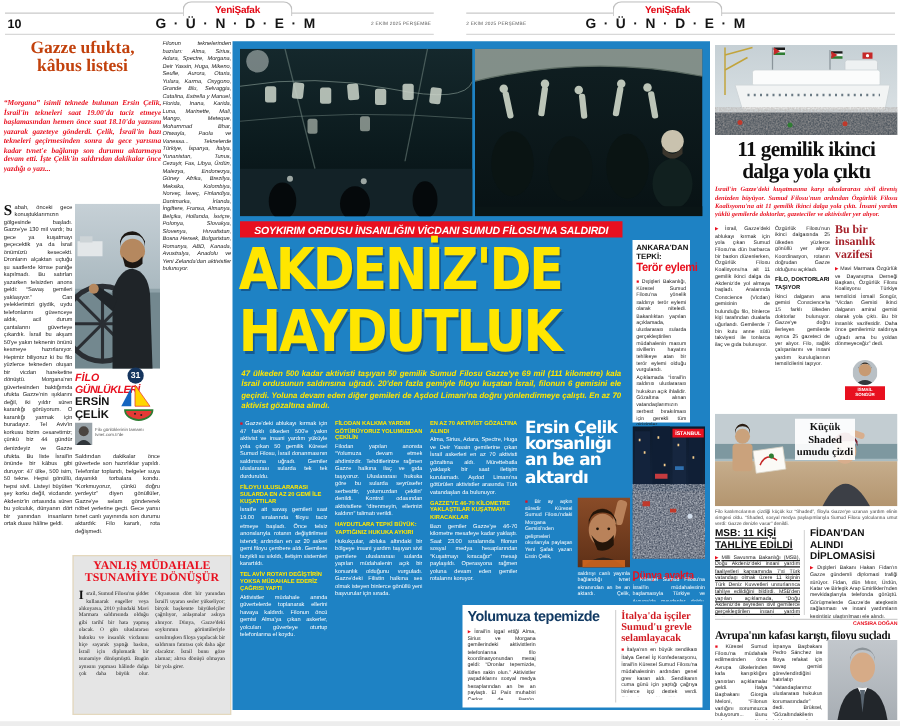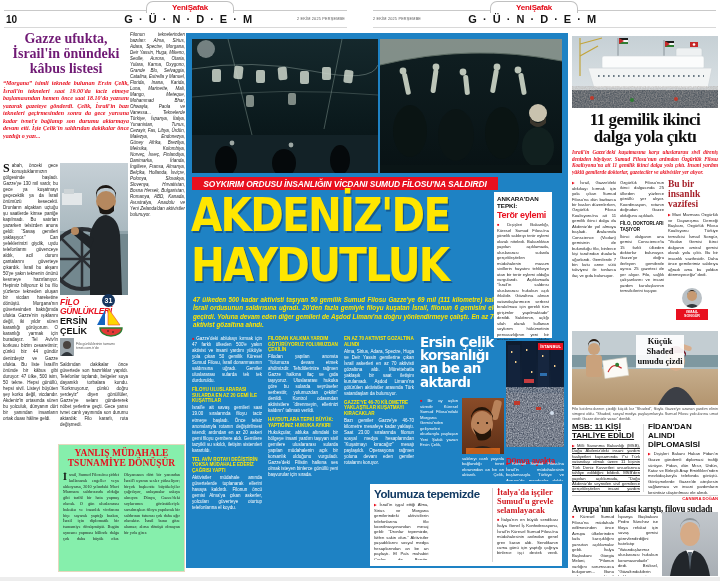--- a/index.html
+++ b/index.html
@@ -50,23 +50,22 @@
 
   <div class="abs gundem c" style="left:96px;top:13px;width:186px;">G · Ü · N · D · E · M</div>
   <div class="abs gundem c" style="left:440px;top:13px;width:186px;">G · Ü · N · D · E · M</div>
 
   <div class="abs pageno" style="left:6px;top:14px;">10</div>
   <div class="abs pageno" style="left:702px;top:14px;margin-left:32px;">11</div>
 
   <div class="abs datetxt" style="left:230px;top:17px;width:115px;text-align:right;">2 EKİM 2025 PERŞEMBE</div>
   <div class="abs datetxt" style="left:373px;top:17px;width:115px;">2 EKİM 2025 PERŞEMBE</div>
 
-  <div class="abs serif c" style="left:3px;top:32px;width:126px;font-weight:bold;font-size:14px;line-height:1.06;color:#701a75;">
+  <div class="abs serif c" style="left:3px;top:32px;width:126px;font-weight:bold;font-size:14px;line-height:1.06;color:#c2410c;">
     <div>Gazze ufukta,</div>
-    <div>İsrail'in önündeki</div>
     <div>kâbus listesi</div>
   </div>
   <div class="abs serif j red" style="left:3px;top:80px;width:126px;font-weight:bold;font-style:italic;font-size:6px;line-height:1.26;height:80px;overflow:hidden;">“Morgana” isimli teknede bulunan Ersin Çelik, İsrail'in tekneleri saat 19.00'da taciz etmeye başlamasından hemen önce saat 18.10'da yazısını yazarak gazeteye gönderdi. Çelik, İsrail'in bazı tekneleri geçirmesinden sonra da gece yarısına kadar tvnet'e bağlanıp son durumu aktarmaya devam etti. İşte Çelik'in saldırıdan dakikalar önce yazdığı o yazı...</div>
 
   <div class="abs t45 j" style="left:3px;top:163px;width:55px;height:409px;">
     <span class="dropcap">S</span><span>abah, önceki gece konuştuklarımızın gölgesinde başladı. Gazze'ye 130 mil vardı; bu gece ya kuşatmayı geçecektik ya da İsrail önümüzü kesecekti. Dronların alçaktan uçtuğu şu saatlerde kimse paniğe kapılmadı. Bu satırları yazarken telsizden anons geldi: “Savaş gemileri yaklaşıyor.” Can yeleklerimizi giydik, uydu telefonlarını güvenceye aldık, acil durum çantalarını güverteye çıkardık. İsrail bu akşam 50'ye yakın teknenin önünü kesmeye hazırlanıyor. Hepimiz biliyoruz ki bu filo yüzlerce tekneden oluşan bir vicdan hareketine dönüştü. Morgana'nın güvertesinden baktığımda ufukta Gazze'nin ışıklarını değil, iki yıldır süren karanlığı görüyorum. O karanlığı yarmak için buradayız. Tel Aviv'in korkusu bizim cesaretimiz; çünkü biz 44 gündür denizdeyiz ve Gazze ufukta. Bu liste İsrail'in önünde bir kâbus gibi duruyor: 47 ülke, 500 isim, 50 tekne. Hepsi gönüllü, hepsi sivil. Listeyi büyüten şey korku değil, vicdandır. Akdeniz'in ortasında süren bu yolculuk, dünyanın dört bir yanından insanların ortak duası hâline geldi.</span>
   </div>
 
   <div class="abs t45 j" style="left:130px;top:32px;width:55px;height:408px;font-style:italic;">Filonun teknelerinden bazıları: Alma, Sirius, Adara, Spectre, Morgana, Deir Yassin, Huga, Mikeno, Seulle, Aurora, Otaria, Yulara, Karma, Oxygono, Grande Blu, Selvaggia, Catalina, Estrella y Manuel, Florida, Inana, Karida, Luna, Marinette, Mali, Mango, Meteque, Mohammad Bhar, Ohwayla, Paola ve Vanessa... Teknelerde Türkiye, İspanya, İtalya, Yunanistan, Tunus, Cezayir, Fas, Libya, Ürdün, Malezya, Endonezya, Güney Afrika, Brezilya, Meksika, Kolombiya, Norveç, İsveç, Finlandiya, Danimarka, İrlanda, İngiltere, Fransa, Almanya, Belçika, Hollanda, İsviçre, Polonya, Slovakya, Slovenya, Hırvatistan, Bosna Hersek, Bulgaristan, Romanya, ABD, Kanada, Avustralya, Anadolu ve Yeni Zelanda'dan aktivistler bulunuyor.</div>
 
@@ -119,21 +118,21 @@
         <rect width="14" height="18" fill="#9aa4aa"></rect>
         <circle cx="7" cy="7" r="4" fill="#4a4440"></circle>
         <path d="M1,18 Q7,10 13,18 Z" fill="#30353a"></path>
       </svg>
     </div>
     <div class="abs" style="left:16px;top:44px;width:52px;font-size:3.5px;color:#555;line-height:1.2;">Filo günlüklerinin tamamı tvnet.com.tr'de</div>
   </div>
 
   <div class="abs t45 j" style="left:60px;top:362px;width:68px;height:78px;">Saldırıdan dakikalar önce güvertede son hazırlıklar yapıldı. Telefonlar toplandı, belgeler suya dayanıklı torbalara kondu. “Korkmuyoruz, çünkü doğru yerdeyiz” diyen gönüllüler, Gazze'ye selam göndererek nöbet yerlerine geçti. Gece yarısı tvnet canlı yayınında son durumu aktardık: Filo kararlı, rota değişmedi.</div>
 
-  <div class="abs" style="left:58px;top:444px;width:127px;height:128px;background:#86efac;border:1px solid #e4d8bd;box-sizing:border-box;padding:4px;">
+  <div class="abs" style="left:58px;top:444px;width:127px;height:128px;background:#e5e5e5;border:1px solid #e4d8bd;box-sizing:border-box;padding:4px;">
     <div class="serif c red" style="font-weight:bold;font-size:9.5px;line-height:1.05;">
       <div>YANLIŞ MÜDAHALE</div>
       <div>TSUNAMİYE DÖNÜŞÜR</div>
     </div>
     <div class="serif j" style="margin-top:3px;font-size:4.3px;line-height:1.35;column-count:2;column-gap:5px;height:96px;overflow:hidden;color:#222;">
       <span class="dropcap" style="font-size:10px;line-height:8px;">İ</span><span>srail, Sumud Filosu'nu şiddet kullanarak engeller veya alıkoyarsa, 2010 yılındaki Mavi Marmara saldırısında olduğu gibi tarihî bir hata yapmış olacak. O gün uluslararası hukuku ve insanlık vicdanını hiçe sayarak yaptığı baskın, İsrail için diplomatik bir tsunamiye dönüşmüştü. Bugün aynısını yapması hâlinde dalga çok daha büyük olur. Okyanusun dört bir yanından İsrail'i uyaran sesler yükseliyor; birçok başkentte büyükelçiler çağrılıyor, anlaşmalar askıya alınıyor. Dünya, Gazze'deki soykırımın görüntüleriyle sarsılmışken filoya yapılacak bir saldırının faturası çok daha ağır olacaktır. İsrail bunu göze alamaz; alırsa dönüşü olmayan bir yola girer.</span>
     </div>
   </div>
 
   <div class="abs" style="left:186px;top:33px;width:382px;height:535px;background:#1e82c4;"></div>
@@ -258,21 +257,21 @@
         <path d="M11,30 Q20,42 29,30 L29,38 Q24,44 16,42 Z" fill="#241509"></path>
         <circle cx="16" cy="25" r="1.1" fill="#201208"></circle>
           <circle cx="25" cy="25" r="1.1" fill="#201208"></circle>
         <path d="M4,56 Q20,40 38,56 Z" fill="#2c2019"></path>
         <rect x="4" y="50" width="34" height="6" fill="#d96a1f" opacity=".85"></rect>
       </svg>
     </div>
     <div class="abs t42 j" style="left:42px;top:120px;width:42px;height:22px;color:#fff;">saldırıyı canlı yayınla bağlandığı tvnet ekranından an be an aktardı. Çelik, “Gazze'ye 81 mil kaldı, kuşatıldık; ama yolumuzdan dönmeyeceğiz” dedi.</div>
   </div>
 
-  <div class="abs whitebox" style="left:494px;top:192px;width:58px;height:146px;box-sizing:border-box;padding:3px;">
+  <div class="abs whitebox" style="left:506px;top:192px;width:46px;height:146px;box-sizing:border-box;padding:3px;">
     <div style="font-weight:bold;font-size:6.2px;color:#111;">ANKARA'DAN TEPKİ:</div>
     <div style="font-weight:bold;font-size:9.5px;color:#e8101f;letter-spacing:-.3px;transform:scaleX(.94);transform-origin:0 0;white-space:nowrap;">Terör eylemi</div>
     <div class="t42 j" style="margin-top:2px;height:118px;">
       <span class="sq">■</span><span>Dışişleri Bakanlığı, Küresel Sumud Filosu'na yönelik saldırıyı terör eylemi olarak niteledi. Bakanlıktan yapılan açıklamada, uluslararası sularda gerçekleştirilen müdahalenin masum sivillerin hayatını tehlikeye atan bir terör eylemi olduğu vurgulandı. Açıklamada “İsrail'in saldırısı uluslararası hukukun açık ihlalidir. Gözaltına alınan vatandaşlarımızın serbest bırakılması için gerekli tüm girişimler yapılmaktadır” denildi. Saldırının, açlığı silah olarak kullanan soykırım hükümetinin pervasızlığının yeni bir göstergesi olduğu kaydedildi.</span>
     </div>
   </div>
 
   <div class="abs photo" style="left:506px;top:341px;width:58px;height:106px;">
     <svg width="58" height="106" viewBox="0 0 58 106" preserveAspectRatio="none">
       <defs>

